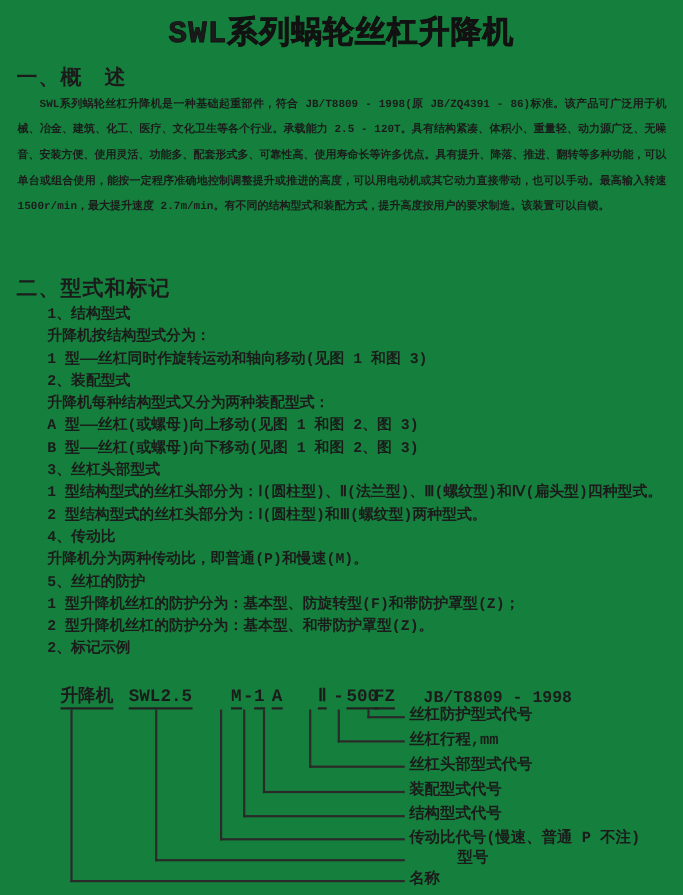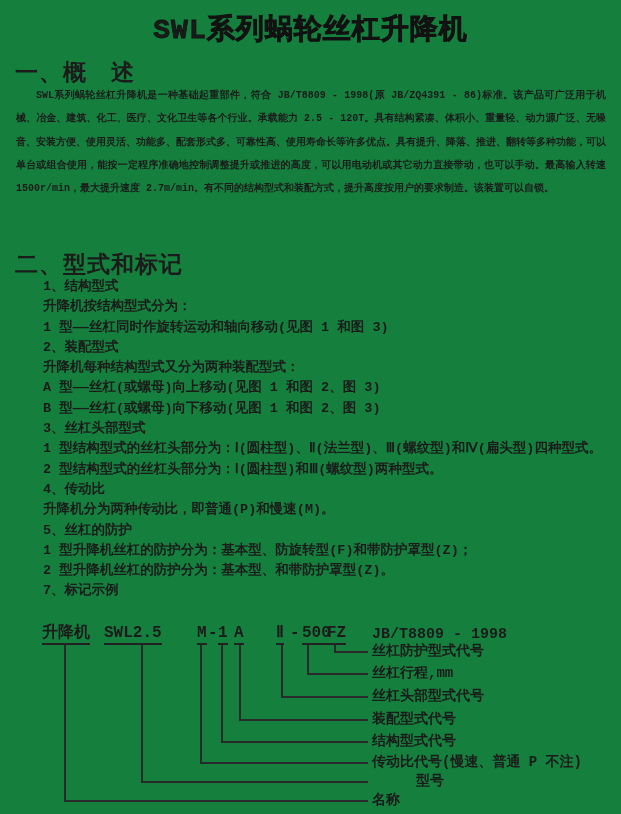--- a/index.html
+++ b/index.html
@@ -20,21 +20,21 @@
     text-align: center;
     font-size: 28px;
     font-weight: 900;
     letter-spacing: 1px;
     -webkit-text-stroke: 0.8px #111;
   }
   .h-sec {
     position: absolute;
     left: 15px;
     margin: 0;
-    font-size: 23px;
+    font-size: 19px;
     font-weight: 800;
     letter-spacing: 1px;
   }
   .h-sec-1 { top: 57px; }
   .h-sec-2 { top: 249px; }
   .para {
     position: absolute;
     top: 84px; left: 16px;
     width: 590px;
     margin: 0;
@@ -60,20 +60,21 @@
     top: 624px; left: 0;
     width: 621px; height: 190px;
   }
   .tok {
     position: absolute;
     top: 0;
     font-size: 16px;
     font-weight: 700;
     white-space: nowrap;
     line-height: 18px;
+    margin-left: 13px;
   }
   .tok.u { border-bottom: 2px solid #222; padding-bottom: 1px; }
   .tok-std { font-size: 15px; top: 2px; }
   .conn {
     position: absolute;
     border-left: 2px solid #2a2a2a;
     border-bottom: 2px solid #2a2a2a;
   }
   .lbl {
     position: absolute;
@@ -136,21 +137,21 @@
     <div class="ln">A 型——丝杠(或螺母)向上移动(见图 1 和图 2、图 3)</div>
     <div class="ln">B 型——丝杠(或螺母)向下移动(见图 1 和图 2、图 3)</div>
     <div class="ln">3、丝杠头部型式</div>
     <div class="ln">1 型结构型式的丝杠头部分为：Ⅰ(圆柱型)、Ⅱ(法兰型)、Ⅲ(螺纹型)和Ⅳ(扁头型)四种型式。</div>
     <div class="ln">2 型结构型式的丝杠头部分为：Ⅰ(圆柱型)和Ⅲ(螺纹型)两种型式。</div>
     <div class="ln">4、传动比</div>
     <div class="ln">升降机分为两种传动比，即普通(P)和慢速(M)。</div>
     <div class="ln">5、丝杠的防护</div>
     <div class="ln">1 型升降机丝杠的防护分为：基本型、防旋转型(F)和带防护罩型(Z)；</div>
     <div class="ln">2 型升降机丝杠的防护分为：基本型、和带防护罩型(Z)。</div>
-    <div class="ln">7、标记示例</div>
+    <div class="ln">2、标记示例</div>
   </div>
 
   <div class="diagram">
 
     <span class="tok u t-name">升降机</span>
     <span class="tok u t-model">SWL2.5</span>
     <span class="tok u t-ratio">M</span>
     <span class="tok t-dash1">-</span>
     <span class="tok u t-structure">1</span>
     <span class="tok u t-assembly">A</span>

